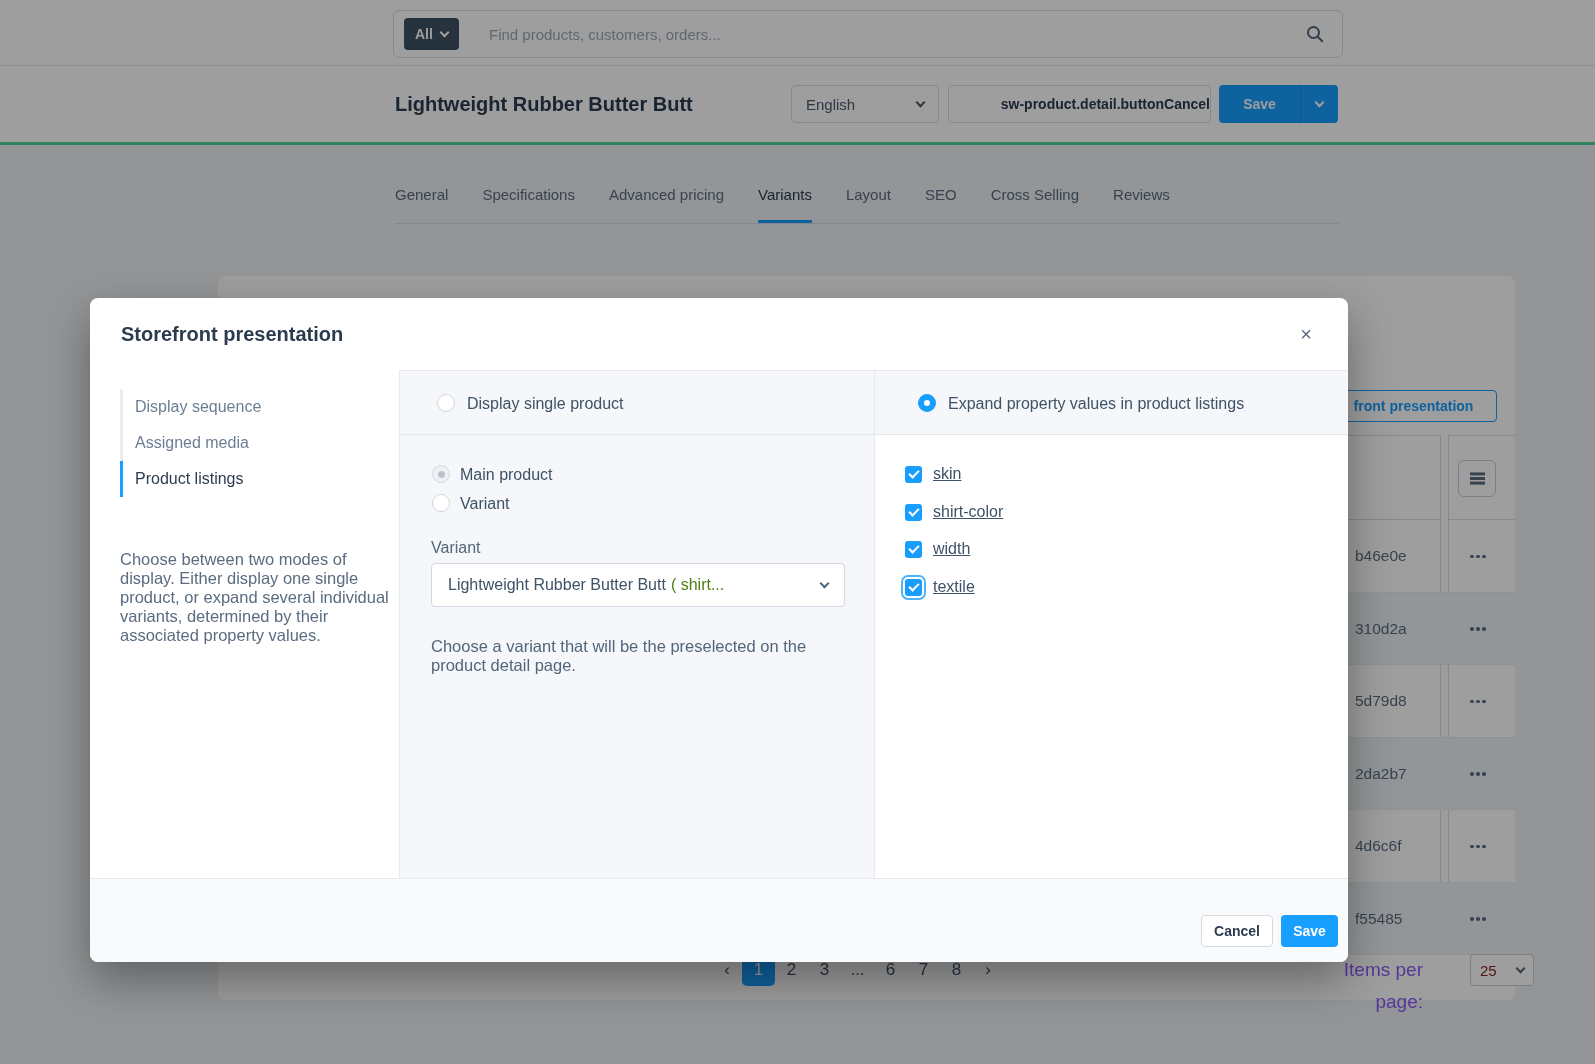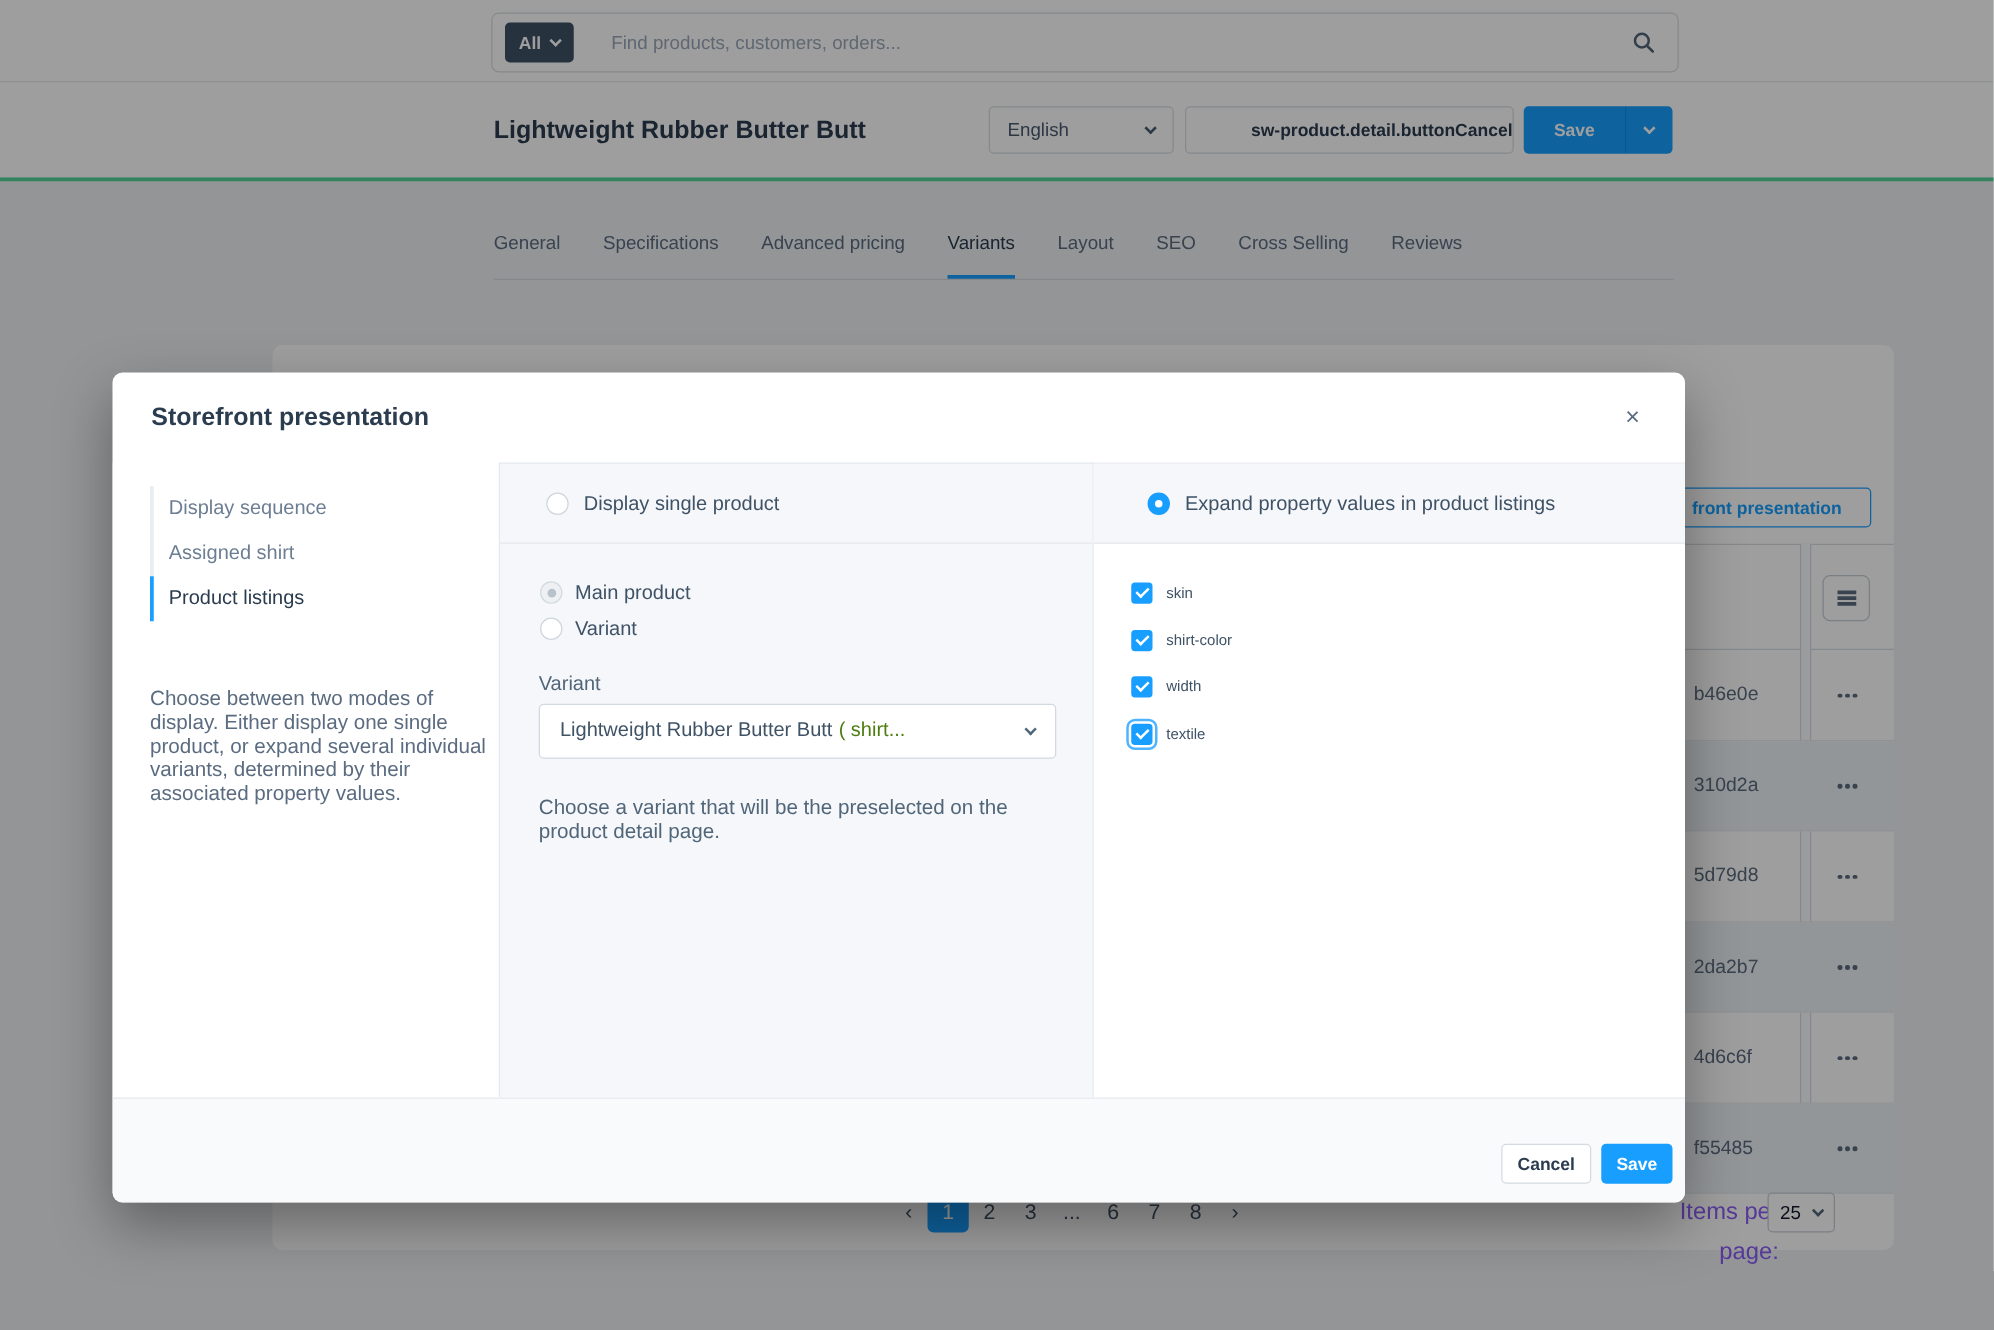--- a/index.html
+++ b/index.html
@@ -42,21 +42,21 @@
   .row-hash { position:absolute; left:1137px; top:0; height:72.5px; display:flex; align-items:center; font-size:15.5px; color:#5b6c80; }
   .row-menu { position:absolute; left:1242px; top:0; height:72.5px; width:36px; display:flex; align-items:center; justify-content:center; gap:2.5px; }
   .row-menu i { width:3.5px; height:3.5px; border-radius:50%; background:#5b6c80; }
 
   
   .pager { left:494px; top:678px; height:32px; display:flex; align-items:center; }
   .pg { width:33px; text-align:center; font-size:17px; color:#3f5266; }
   .pg-arrow { width:30px; text-align:center; font-size:17px; color:#3f5266; }
   .pg.active { background:#189eff; color:#fff; border-radius:5px; height:32px; line-height:32px; }
   .ipp-label { left:1100px; top:678px; width:105px; height:32px; line-height:32px; font-size:19px; color:#8b5cf6; text-align:right; }
-  .ipp-select { left:1196px; top:678px; width:54px; height:32px; border:1px solid #c6cdd5; border-radius:4px; background:#fff; display:flex; align-items:center; justify-content:space-between; padding:0 9px; font-size:15px; color:#0f172a; }
+  .ipp-select { left:1252px; top:678px; width:64px; height:32px; border:1px solid #c6cdd5; border-radius:4px; background:#fff; display:flex; align-items:center; justify-content:space-between; padding:0 9px; font-size:15px; color:#7f1d1d; }
 
   
   .overlay { left:0; top:0; width:1595px; height:1064px; background:rgba(0,0,0,0.38); }
   .modal { left:90px; top:298px; width:1258px; height:664px; background:#fff; border-radius:8px; box-shadow:0 18px 45px rgba(0,0,0,0.35); overflow:hidden; }
   .modal-title { left:31px; top:0; height:72px; line-height:72px; font-size:20px; font-weight:bold; color:#2b3c4f; }
   .modal-close { left:1200px; top:20px; width:32px; height:32px; display:flex; align-items:center; justify-content:center; font-size:20px; color:#5b6c80; background:none; border:none; }
   .modal-body { left:0; top:72px; width:1258px; height:508px; }
   .m-nav { left:0; top:0; width:310px; height:508px; background:#fff; border-right:1px solid #e5e9ed; }
   .nav-item { position:absolute; left:30px; width:240px; height:36px; border-left:3px solid #e9edf0; padding-left:12px; display:flex; align-items:center; font-size:16px; color:#6c7e93; }
   .nav-item.active { border-left-color:#189eff; color:#2b3c4f; }
@@ -74,21 +74,21 @@
   .field-label { left:31px; top:168px; font-size:16px; color:#52667a; }
   .variant-select { left:31px; top:192px; width:414px; height:44px; background:#fff; border:1px solid #d1d8df; border-radius:4px; display:flex; align-items:center; padding:0 16px; font-size:16px; }
   .variant-select .val { color:#3f5266; }
   .variant-select .hint { color:#4d7c0f; margin-left:5px; }
   .variant-select .chev { color:#52667a; margin-left:auto; }
   .m-help { left:31px; top:266px; width:392px; font-size:16.5px; line-height:19px; color:#52667a; }
   .check-item { position:absolute; left:30px; height:20px; display:flex; align-items:center; gap:11px; }
   .cbox { width:17px; height:17px; background:#189eff; border-radius:3px; position:relative; }
   .cbox::after { content:""; position:absolute; left:4px; top:4.5px; width:8px; height:4px; border-left:2px solid #fff; border-bottom:2px solid #fff; transform:rotate(-45deg); }
   .cbox.focused { outline:2px solid #4fb4ff; outline-offset:2px; }
-  .check-item span { font-size:12px; color:#3f5266; }
+  .check-item span { font-size:16px; color:#3f5266;text-decoration:underline; }
   .m-footer { left:0; top:580px; width:1258px; height:84px; background:#f9fafb; border-top:1px solid #e5e9ed; }
   .btn-cancel { left:1111px; top:36px; width:72px; height:32px; background:#fff; border:1px solid #d4dae0; border-radius:4px; font-size:14px; font-weight:bold; color:#2b3c4f; display:flex; align-items:center; justify-content:center; }
   .btn-save { left:1191px; top:36px; width:57px; height:32px; background:#189eff; border:none; border-radius:4px; font-size:14px; font-weight:bold; color:#fff; display:flex; align-items:center; justify-content:center; }
 </style>
 </head>
 <body>
 
 <div class="abs topbar">
   <div class="abs searchbox">
     <div class="abs all-btn">
@@ -219,21 +219,21 @@
     <span>×</span>
   </button>
 
   <div class="abs modal-body">
 
     <div class="abs m-nav">
       <div class="nav-item" style="top:19px;">
         <span>Display sequence</span>
       </div>
       <div class="nav-item" style="top:55px;">
-        <span>Assigned shirt</span>
+        <span>Assigned media</span>
       </div>
       <div class="nav-item active" style="top:91px;">
         <span>Product listings</span>
       </div>
       <p class="abs m-desc">Choose between two modes of display. Either display one single product, or expand several individual variants, determined by their associated property values.</p>
     </div>
 
     <div class="abs m-col-mid">
       <div class="abs opt-head">
         <div class="abs" style="left:37px; top:23px;">

